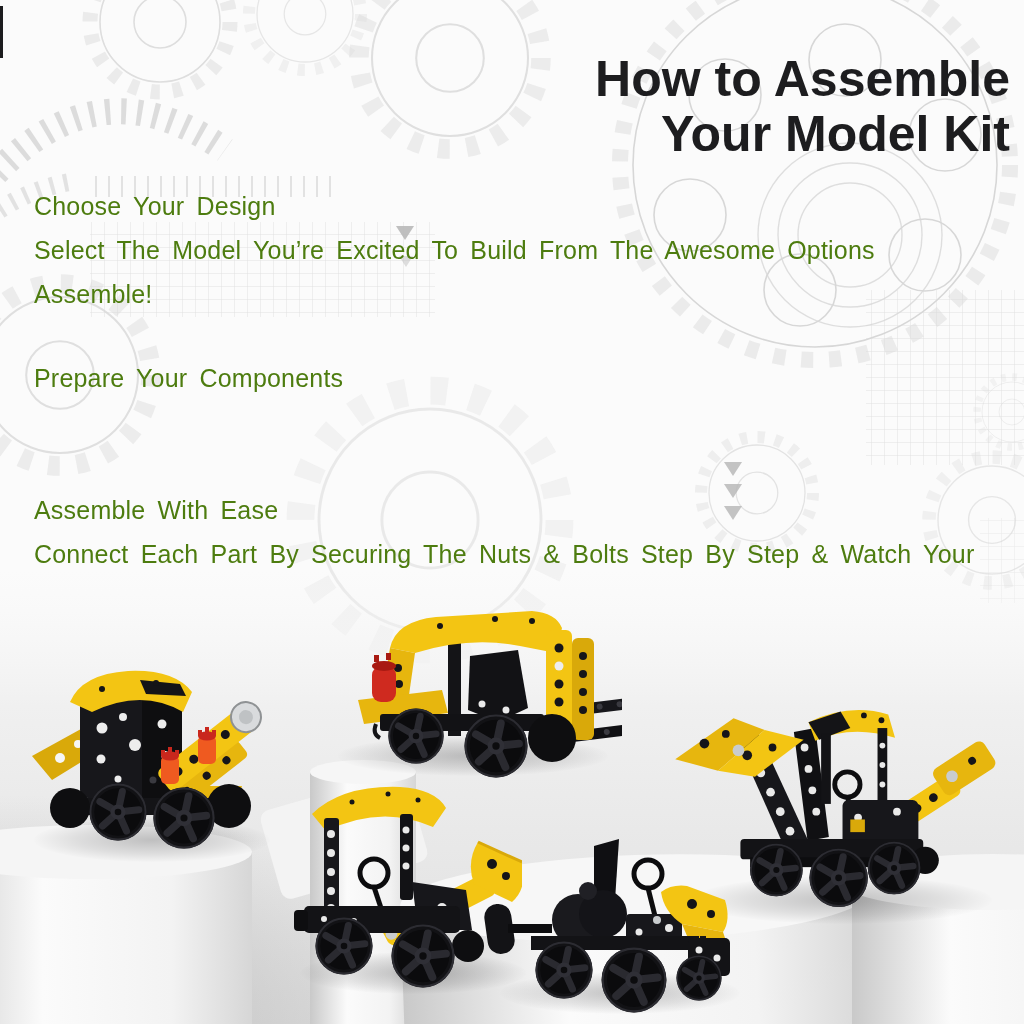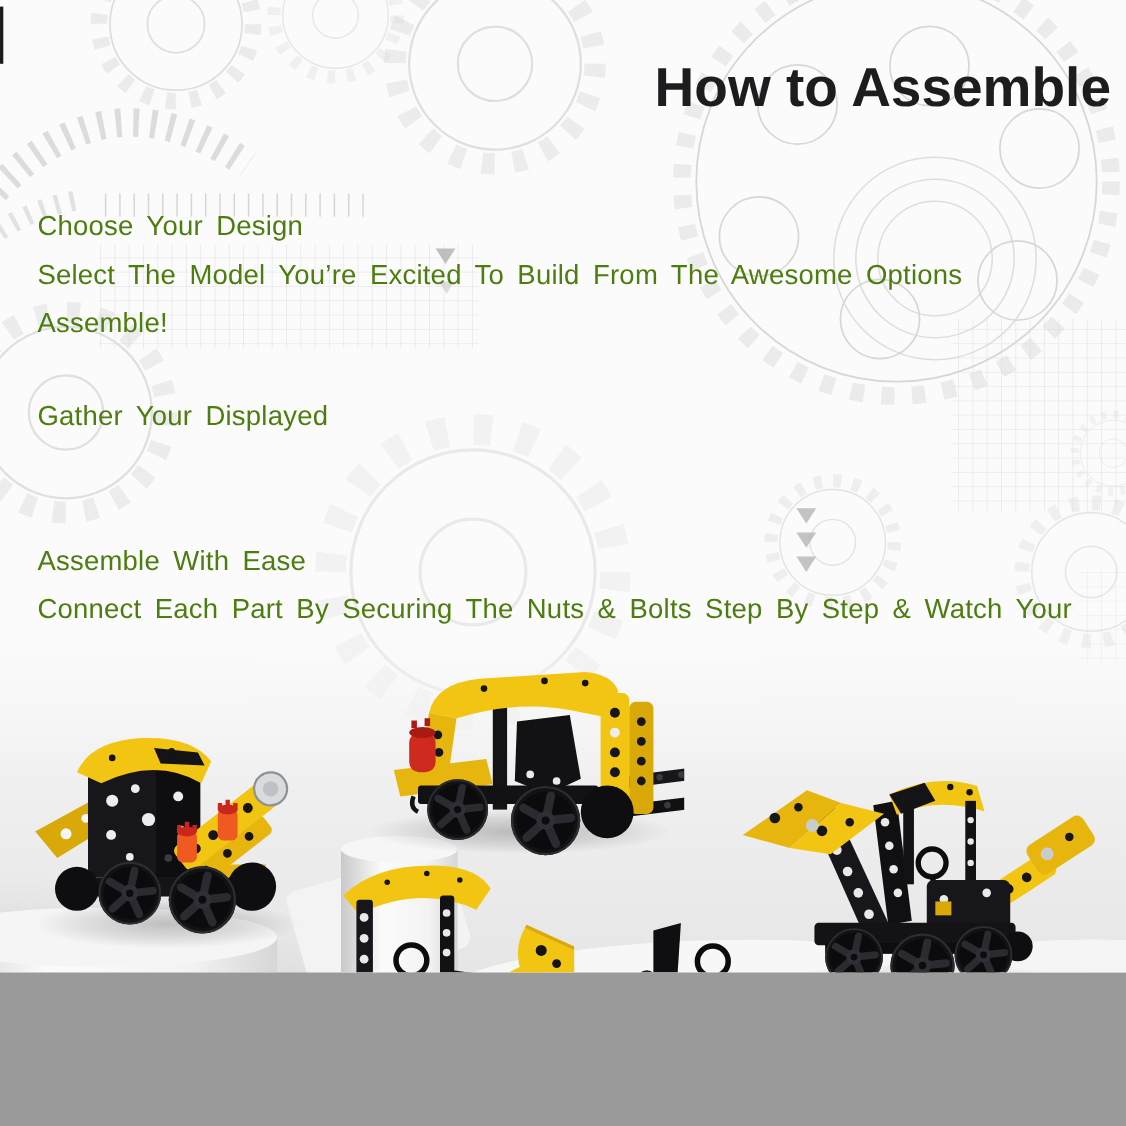--- a/index.html
+++ b/index.html
@@ -1,17 +1,17 @@
 <!DOCTYPE html>
 <html><head>
 <meta charset="utf-8">
 <style>
   html,body{margin:0;padding:0;background:#9a9a9a;}
   .canvas{
-    position:relative;width:1024px;height:884px;overflow:hidden;
+    position:relative;width:1024px;height:1024px;overflow:hidden;
     background:#fbfbfb;
     font-family:"Liberation Sans", sans-serif;
   }
   .bg{position:absolute;inset:0;}
   .title{
     position:absolute;top:52px;right:14px;text-align:right;
     font-family:"Liberation Sans", sans-serif;
     font-weight:700;font-size:50px;line-height:1.1;color:#1d1d1f;letter-spacing:0px;
   }
   .step{position:absolute;left:34px;}
@@ -155,30 +155,31 @@
       </g>
       <g>
         <rect x="852" y="882" width="282" height="146" fill="url(#cylL)"></rect>
         <ellipse cx="993" cy="882" rx="151" ry="28" fill="#f5f5f5"></ellipse>
       </g>
     </g>
   </svg>
 
   <header class="title">
     <div>How to Assemble</div>
+    <div>Your Model Kit</div>
   </header>
 
   <section class="step s1">
     <div class="tline">Choose Your Design</div>
     <div class="tline">Select The Model You’re Excited To Build From The Awesome Options</div>
     <div class="tline">Assemble!</div>
   </section>
 
   <section class="step s2">
-    <div class="tline">Gather Your Displayed</div>
+    <div class="tline">Prepare Your Components</div>
   </section>
 
   <section class="step s3">
     <div class="tline">Assemble With Ease</div>
     <div class="tline">Connect Each Part By Securing The Nuts &amp; Bolts Step By Step &amp; Watch Your</div>
   </section>
 
   <div class="vshadow sh1"></div>
   <div class="vshadow sh2"></div>
   <div class="vshadow sh3"></div>

